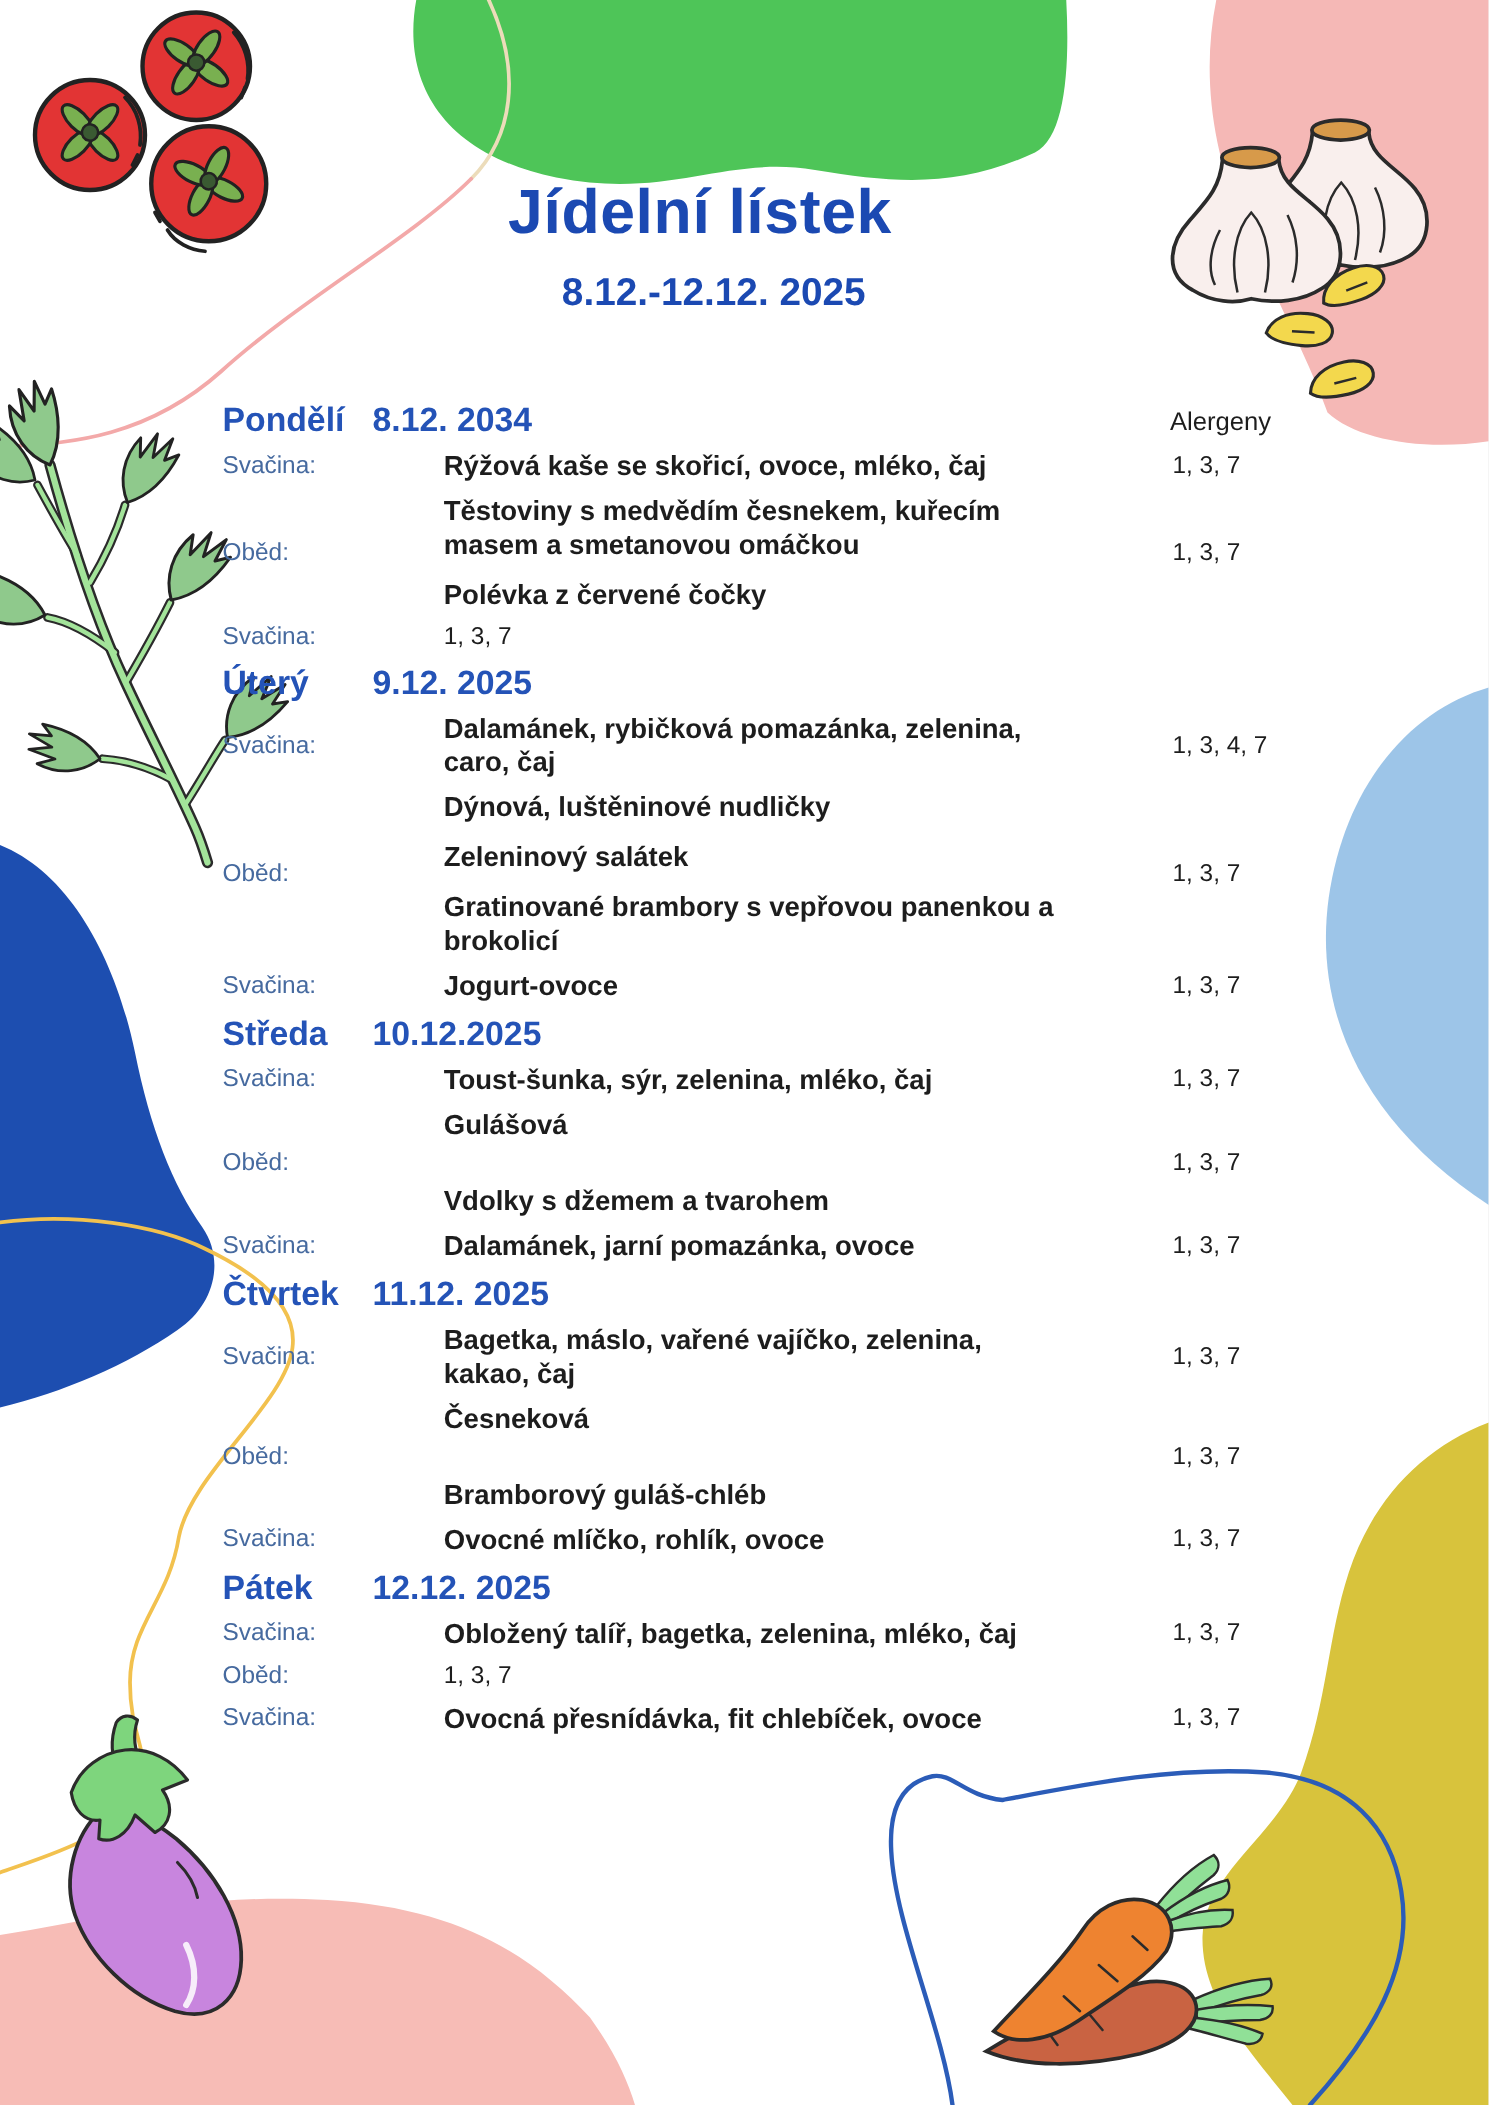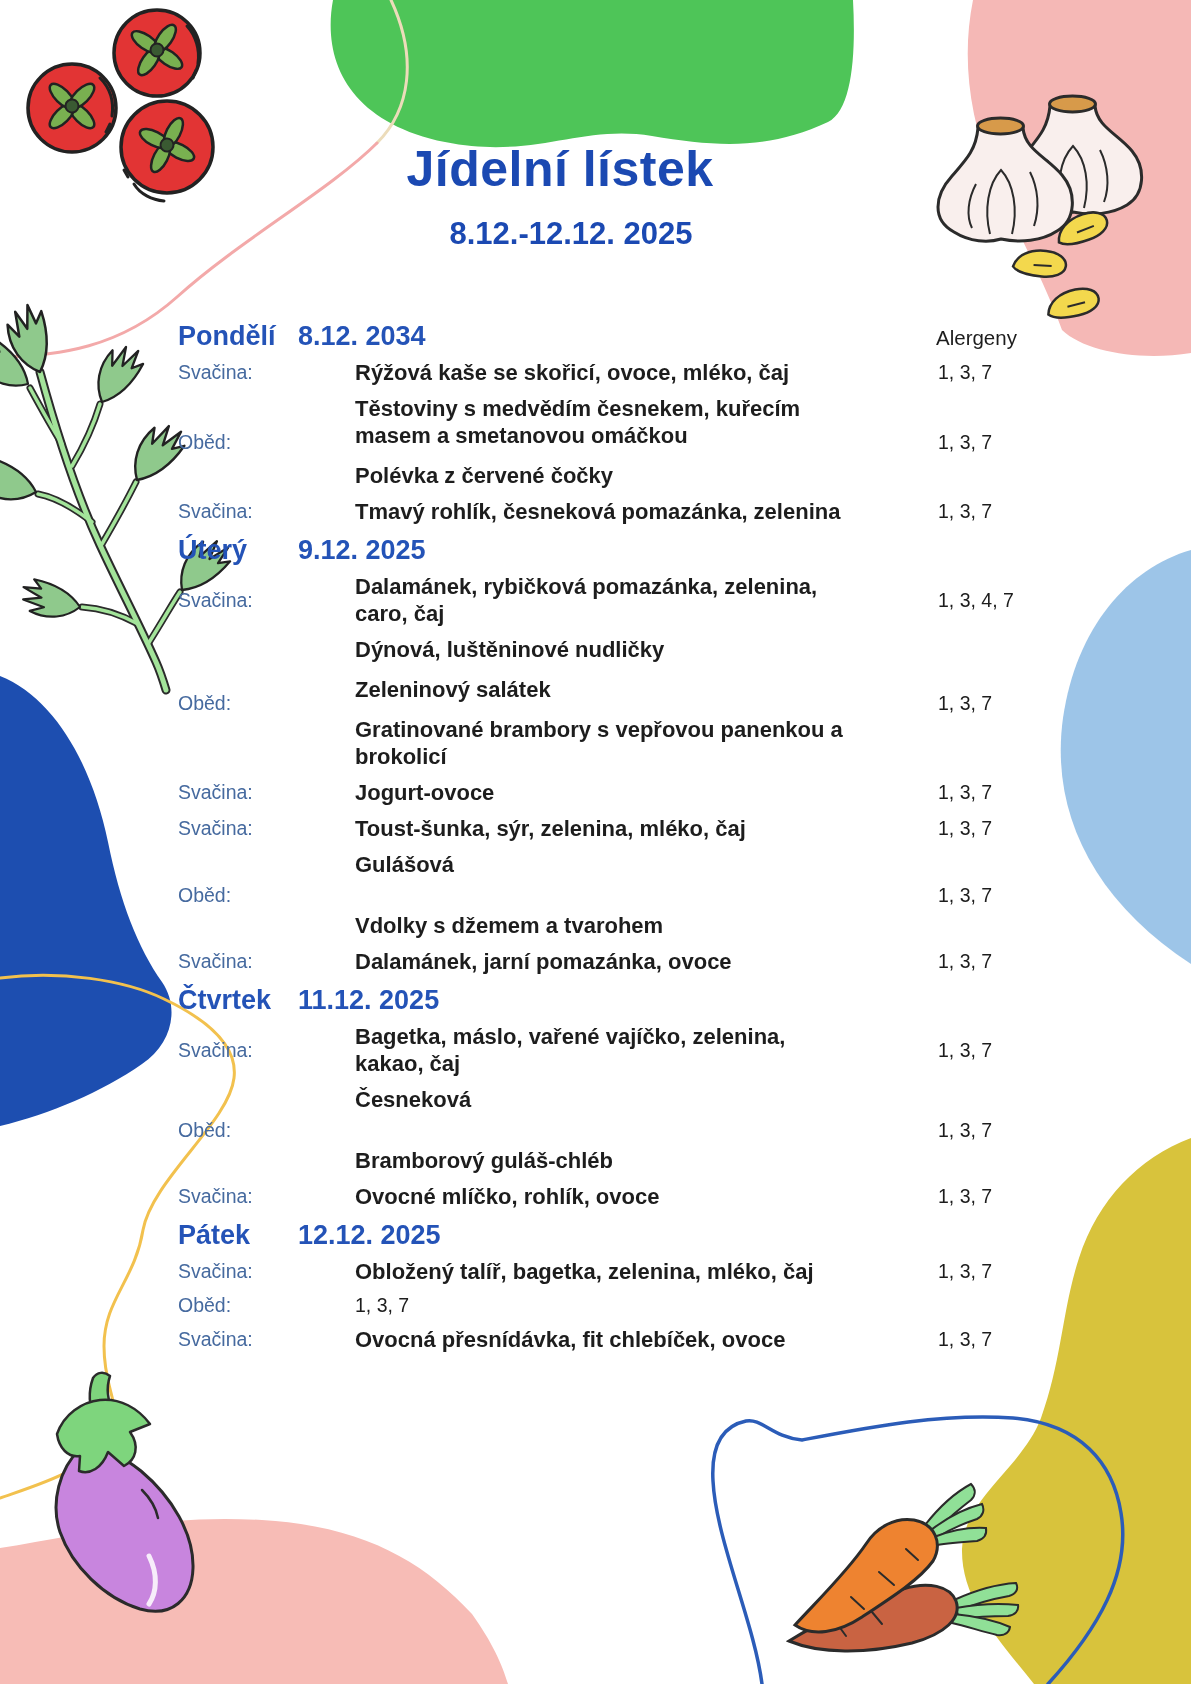--- a/index.html
+++ b/index.html
@@ -177,23 +177,20 @@
         <div class="row row-lunch">
           <div class="meal-label">Oběd:</div>
           <div class="food">
             <p>Těstoviny s medvědím česnekem, kuřecím masem a smetanovou omáčkou</p>
             <p>Polévka z červené čočky</p>
           </div>
           <div class="allerg">1, 3, 7</div>
         </div>
         <div class="row">
           <div class="meal-label">Svačina:</div>
-          <div class="food">
-            <p>Tmavý rohlík, česneková pomazánka, zelenina</p>
-          </div>
           <div class="allerg">1, 3, 7</div>
         </div>
       </section>
 
       <section class="day">
         <h2 class="day-heading">
           <span class="day-name">Úterý</span>
           <span class="day-date">9.12. 2025</span>
         </h2>
         <div class="row">
@@ -215,20 +212,24 @@
         <div class="row">
           <div class="meal-label">Svačina:</div>
           <div class="food">
             <p>Jogurt-ovoce</p>
           </div>
           <div class="allerg">1, 3, 7</div>
         </div>
       </section>
 
       <section class="day">
+        <h2 class="day-heading">
+          <span class="day-name">Středa</span>
+          <span class="day-date">10.12.2025</span>
+        </h2>
         <div class="row">
           <div class="meal-label">Svačina:</div>
           <div class="food">
             <p>Toust-šunka, sýr, zelenina, mléko, čaj</p>
           </div>
           <div class="allerg">1, 3, 7</div>
         </div>
         <div class="row row-lunch">
           <div class="meal-label">Oběd:</div>
           <div class="food">

